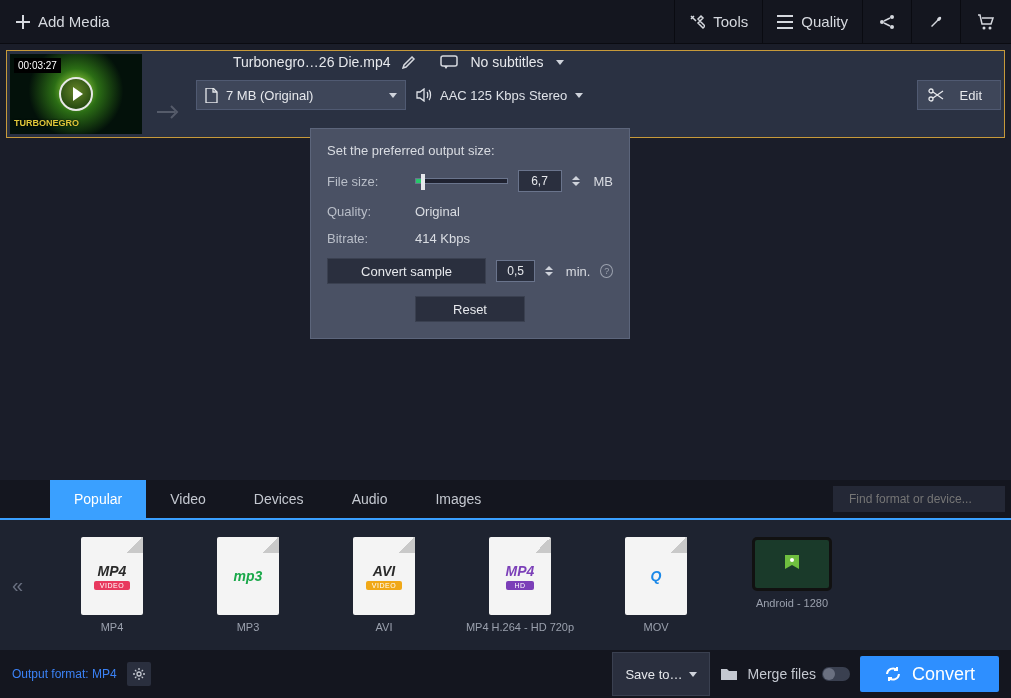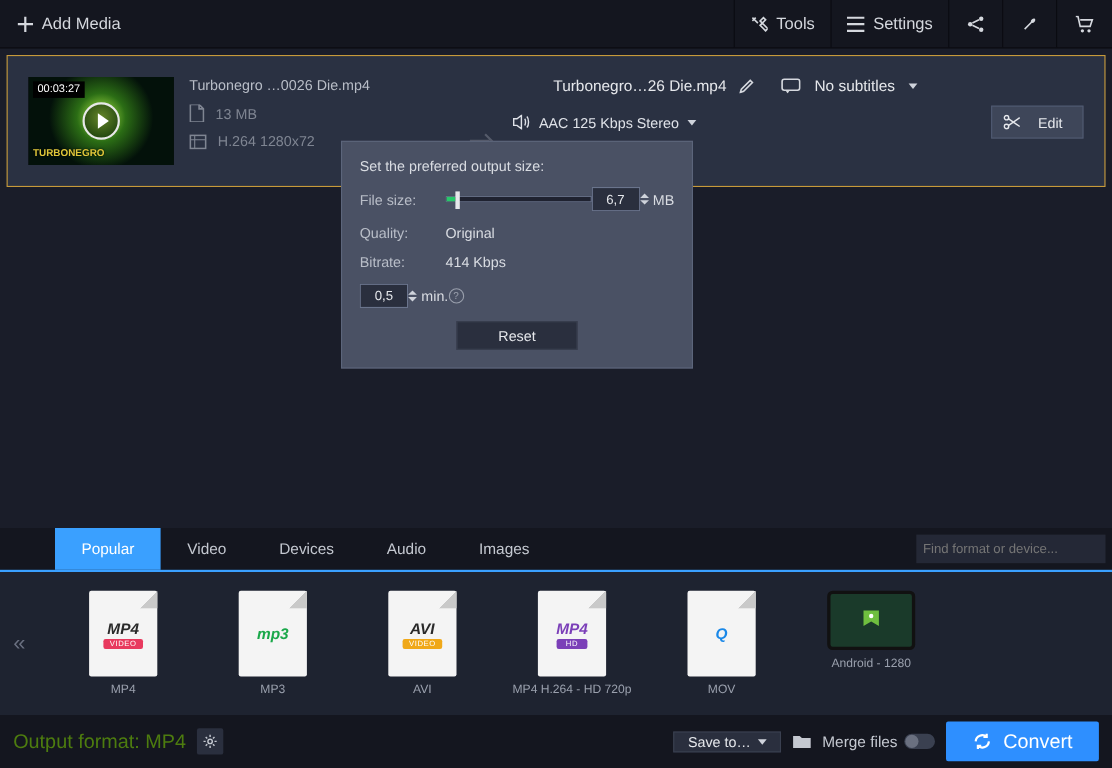--- a/index.html
+++ b/index.html
@@ -9,21 +9,21 @@
 .topbar { height: 44px; background: #14161f; display: flex; align-items: stretch; border-bottom: 1px solid #0a0b11; }
 .topbar .add-media { display: flex; align-items: center; padding: 0 16px; color: #d5d8de; font-size: 15px; cursor: pointer; }
 .topbar .add-media svg { margin-right: 8px; }
 .topbar .spacer { flex: 1; }
 .topbar .tbtn { display: flex; align-items: center; padding: 0 14px; color: #d5d8de; font-size: 15px; border-left: 1px solid #0a0b11; cursor: pointer; }
 .topbar .tbtn svg { margin-right: 8px; }
 .topbar .icon-only { padding: 0 16px; }
 .topbar .icon-only svg { margin-right: 0; }
 
 
-.media-row { margin: 6px 6px 0 6px; border: 1px solid #c79a3a; background: #2a3142; padding: 19px; display: flex; gap: 14px; }
+.media-row { margin: 6px 6px 0 6px; border: 1px solid #c79a3a; background: #2a3142; padding: 3px; display: flex; gap: 14px; }
 .thumb-wrap { position: relative; width: 132px; height: 80px; background: #0b0c12; display: flex; align-items: center; justify-content: center; }
 .thumb-art { position:absolute; inset:0; background: radial-gradient(circle at 50% 46%, #b7f24a 0%, #2b6d15 28%, #03110a 60%), linear-gradient(#0b0c12,#0b0c12); }
 .thumb-title { position:absolute; left:4px; bottom:6px; color:#e0c73a; font-size:9px; font-weight:bold; text-shadow:0 0 2px #000; }
 .thumb-badge { position: absolute; top: 4px; left: 4px; background: #000; color: #fff; font-size: 10px; padding: 2px 4px; }
 .thumb-play { position: absolute; width: 34px; height: 34px; border-radius: 50%; background: rgba(0,0,0,0.45); border: 2px solid #e8e8e8; display: flex; align-items: center; justify-content: center; }
 .thumb-play::after { content:""; border-left: 10px solid #fff; border-top: 7px solid transparent; border-bottom: 7px solid transparent; margin-left: 3px; }
 
 .file-meta { width: 240px; display: flex; flex-direction: column; gap: 10px; }
 .meta-line { display: flex; align-items: center; gap: 10px; color: #7f8592; font-size: 13px; }
 .meta-line.title { color: #b8bdc7; }
@@ -34,60 +34,60 @@
 .out-top .fn { font-weight: 500; margin-left: 37px; }
 .out-bottom { display: flex; align-items: center; gap: 10px; }
 
 .format-chip { background: #3e4659; border: 1px solid #505a72; height: 30px; display: flex; align-items: center; padding: 0 8px; gap: 8px; color: #e6e8ec; min-width: 210px; cursor: pointer; }
 .format-chip .caret { margin-left: auto; }
 .audio-chip { display: flex; align-items: center; gap: 8px; color: #dfe2e8; cursor: pointer; }
 .edit-chip { background: #3e4659; border: 1px solid #505a72; height: 30px; display: flex; align-items: center; padding: 0 18px 0 10px; gap: 16px; color: #e6e8ec; margin-left: auto; cursor: pointer; }
 
 
 .popover { position: absolute; left: 310px; top: 128px; width: 320px; background: #4a5164; border: 1px solid #5c657b; padding: 14px 16px 16px; color: #d9dce2; font-size: 13px; z-index: 50; }
-.popover .row { display: flex; align-items: center; margin-bottom: 12px; }
+.popover .row { display: flex; align-items: center; margin-bottom: 12px; gap: 10px; }
 .popover .lbl { width: 78px; color: #b9bec8; }
 .slider { position: relative; flex: 1; height: 6px; background: #1f2230; border: 1px solid #6a748c; }
 .slider .fill { position: absolute; left:0; top:0; bottom:0; width: 6%; background: #27c86a; }
 .slider .handle { position: absolute; left: 6%; top: -5px; width: 4px; height: 16px; background: #e6e8ec; }
 .numbox { width: 44px; height: 22px; background: #2a2f3e; border: 1px solid #6a748c; color: #e6e8ec; text-align: left; font-size: 12px; display:flex; align-items:center; justify-content:center; }
 .spin { width: 12px; display:flex; flex-direction:column; gap:2px; }
 .spin div { width:0; height:0; border-left:4px solid transparent; border-right:4px solid transparent; }
 .spin .up { border-bottom:4px solid #cfd3db; }
 .spin .dn { border-top:4px solid #cfd3db; }
 .btn-dark { background: #2a2f3e; border: 1px solid #3a4050; color: #e6e8ec; height: 26px; display:flex; align-items:center; justify-content:center; cursor:pointer; }
 .popover .convert-sample { width: 180px; }
 .popover .reset { width: 110px; margin: 0 auto; }
 .help-ic { width:14px; height:14px; border-radius:50%; border:1px solid #9aa0ad; display:flex; align-items:center; justify-content:center; font-size:9px; color:#9aa0ad; }
 
 
 .format-area { position: absolute; left:0; right:0; bottom: 48px; }
 .tabs { height: 40px; background: #14161f; display: flex; align-items: stretch; border-bottom: 2px solid #3aa0ff; padding-left: 50px; }
 .tab { padding: 0 24px; display:flex; align-items:center; color:#c4c8d0; font-size:14px; cursor:pointer; }
 .tab.active { background: #3aa0ff; color: #fff; }
-.tabs .search-box { margin-left: auto; width: 172px; background: #242836; border:none; color:#8a909c; padding:0 6px; font-size:12px; margin-top:6px; margin-bottom:6px; margin-right: 6px; }
+.tabs .search-box { margin-left: auto; width: 172px; background: #242836; border:none; color:#8a909c; padding:0 16px; font-size:12px; margin-top:6px; margin-bottom:6px; margin-right: 6px; }
 
 .strip { height: 130px; background: #1e2330; display: flex; align-items: center; padding: 0 10px 0 44px; position: relative; overflow:hidden; }
 .nav-caret { position:absolute; left:12px; top:50%; transform:translateY(-50%); color:#6a7080; font-size:20px; cursor:pointer; }
 .tile { width: 136px; display:flex; flex-direction:column; align-items:center; gap:6px; cursor:pointer; flex-shrink:0; }
 .doc { width: 62px; height: 78px; background: #f4f4f4; position: relative; border-radius: 2px; display:flex; align-items:center; justify-content:center; }
 .doc::before { content:""; position:absolute; top:0; right:0; width:16px; height:16px; background: linear-gradient(135deg, transparent 50%, #c9c9c9 50%);}
 .doc .fmt { font-weight: 900; font-size: 14px; font-style: italic; }
 .badge-strip { font-size: 7px; padding:1px 6px; border-radius:2px; color:#fff; margin-top:2px; letter-spacing:0.5px; }
 .tile .lbl { font-size: 11px; color: #9aa0ad; text-align:center; white-space:nowrap; }
 
 .phone { width:42px; height:78px; border-radius:7px; background:linear-gradient(180deg,#4aa8e8,#e89dc8 50%,#f0d890); border:3px solid #111; position:relative; }
 .phone::after{content:"";position:absolute;top:3px;left:50%;transform:translateX(-50%);width:14px;height:4px;background:#111;border-radius:2px;}
 .tablet { width:80px; height:54px; border-radius:5px; background:#1a3a2a; border:3px solid #111; display:flex; align-items:center; justify-content:center; }
 
 
 .bottombar { position:absolute; left:0; right:0; bottom:0; height:48px; background:#14161f; display:flex; align-items:center; padding:0 12px; gap:10px; }
-.bottombar .ofmt { color:#4d7c0f; font-size:18px; }
+.bottombar .ofmt { color:#3b82f6; font-size:12px; }
 .gear-btn { width:24px; height:24px; background:#2a2f3e; display:flex; align-items:center; justify-content:center; cursor:pointer; border-radius:2px; }
-.save-btn { background:#2a2f3e; border:1px solid #3a4050; height:19px; padding:0 12px; display:flex; align-items:center; gap:6px; color:#e6e8ec; cursor:pointer; }
+.save-btn { background:#2a2f3e; border:1px solid #3a4050; height:44px; padding:0 12px; display:flex; align-items:center; gap:6px; color:#e6e8ec; cursor:pointer; }
 .merge { display:flex; align-items:center; gap:6px; color:#c4c8d0; font-size:14px; }
 .toggle { width:28px; height:14px; border-radius:7px; background:#3a4050; position:relative; cursor:pointer;}
 .toggle::after { content:""; position:absolute; left:1px; top:1px; width:12px; height:12px; border-radius:50%; background:#6a7080; }
 .convert-btn { background:#2e8fff; color:#fff; height:36px; padding:0 24px; display:flex; align-items:center; gap:10px; font-size:18px; cursor:pointer; border-radius:2px; }
 
 svg { flex-shrink: 0; }
 .caret-down { width:0;height:0;border-left:4px solid transparent;border-right:4px solid transparent;border-top:5px solid #cfd3db; display:inline-block; }
 </style>
 </head>
 <body>
@@ -103,21 +103,21 @@
   <div class="tbtn">
     <svg width="16" height="16" viewBox="0 0 16 16">
         <path d="M2 2l5 5M5 2L2 5M14 14l-5-5 2-2 5 5zM12 2l2 2-3 3-2-2z" stroke="#d5d8de" stroke-width="1.5" fill="none"></path>
       </svg>
     <span>Tools</span>
   </div>
   <div class="tbtn">
     <svg width="16" height="14" viewBox="0 0 16 14">
         <path d="M0 1h16M0 7h16M0 13h16" stroke="#d5d8de" stroke-width="2"></path>
       </svg>
-    <span>Settings</span>
+    <span>Quality</span>
   </div>
   <div class="tbtn icon-only">
     <svg width="16" height="16" viewBox="0 0 16 16">
         <circle cx="13" cy="3" r="2" fill="#d5d8de"></circle>
         <circle cx="3" cy="8" r="2" fill="#d5d8de"></circle>
         <circle cx="13" cy="13" r="2" fill="#d5d8de"></circle>
         <path d="M11 4L5 7M5 9l6 3" stroke="#d5d8de" stroke-width="1.5"></path>
       </svg>
   </div>
   <div class="tbtn icon-only">
@@ -133,57 +133,48 @@
       </svg>
   </div>
 </div>
 
 <div class="media-row">
   <div class="thumb-wrap">
     <div class="thumb-art"></div>
     <div class="thumb-badge">00:03:27</div>
     <div class="thumb-title">TURBONEGRO</div>
     <div class="thumb-play"></div>
-  </div>
-  <div class="file-meta">
-    <div class="meta-line title">Turbonegro  …0026 Die.mp4</div>
-    <div class="meta-line">
-      <svg width="14" height="16" viewBox="0 0 14 16">
-          <path d="M1 0h8l4 4v12H1z" fill="none" stroke="#7f8592" stroke-width="1.5"></path>
-          <path d="M9 0v4h4" fill="none" stroke="#7f8592" stroke-width="1.5"></path>
-        </svg>
-      <span>13 MB</span>
-    </div>
-    <div class="meta-line">
-      <svg width="16" height="14" viewBox="0 0 16 14">
-          <rect x="1" y="1" width="14" height="12" fill="none" stroke="#7f8592" stroke-width="1.5"></rect>
-          <path d="M1 5h14M5 1v12" stroke="#7f8592" stroke-width="1"></path>
-        </svg>
-      <span>H.264 1280x72</span>
-    </div>
   </div>
   <div class="arrow-sep">
     <svg width="24" height="14" viewBox="0 0 24 14">
         <path d="M0 7h18M14 1l6 6-6 6" stroke="#555b6a" stroke-width="2" fill="none"></path>
       </svg>
   </div>
   <div class="out-col">
     <div class="out-top">
       <span class="fn">Turbonegro…26 Die.mp4</span>
       <svg width="14" height="14" viewBox="0 0 14 14">
           <path d="M1 13l1-3 8-8 2 2-8 8zM10 2l2 2" stroke="#d5d8de" stroke-width="1.5" fill="none"></path>
         </svg>
       <svg width="18" height="14" viewBox="0 0 18 14" style="margin-left:12px">
           <rect x="1" y="1" width="16" height="10" rx="2" fill="none" stroke="#d5d8de" stroke-width="1.5"></rect>
           <path d="M4 11l2 3 2-3" fill="#d5d8de"></path>
         </svg>
       <span>No subtitles</span>
       <span class="caret-down"></span>
     </div>
     <div class="out-bottom">
+      <div class="format-chip">
+        <svg width="13" height="15" viewBox="0 0 13 15">
+            <path d="M1 0h7l4 4v11H1z" fill="none" stroke="#e6e8ec" stroke-width="1.3"></path>
+            <path d="M8 0v4h4" fill="none" stroke="#e6e8ec" stroke-width="1.3"></path>
+          </svg>
+        <span>7 MB (Original)</span>
+        <span class="caret caret-down"></span>
+      </div>
       <div class="audio-chip">
         <svg width="16" height="14" viewBox="0 0 16 14">
             <path d="M1 4h3l4-3v12l-4-3H1zM11 4c1 1 1 5 0 6M13 2c2 2 2 8 0 10" stroke="#dfe2e8" stroke-width="1.3" fill="none"></path>
           </svg>
         <span>AAC 125 Kbps Stereo</span>
         <span class="caret-down"></span>
       </div>
       <div class="edit-chip">
         <svg width="16" height="14" viewBox="0 0 16 14">
             <circle cx="3" cy="3" r="2" fill="none" stroke="#e6e8ec" stroke-width="1.3"></circle>
@@ -213,20 +204,21 @@
   </div>
   <div class="row">
     <span class="lbl">Quality:</span>
     <span>Original</span>
   </div>
   <div class="row">
     <span class="lbl">Bitrate:</span>
     <span>414 Kbps</span>
   </div>
   <div class="row">
+    <div class="btn-dark convert-sample">Convert sample</div>
     <div class="numbox">0,5</div>
     <div class="spin">
         <div class="up"></div>
         <div class="dn"></div>
       </div>
     <span>min.</span>
     <div class="help-ic">?</div>
   </div>
   <div class="btn-dark reset">Reset</div>
 </div>

